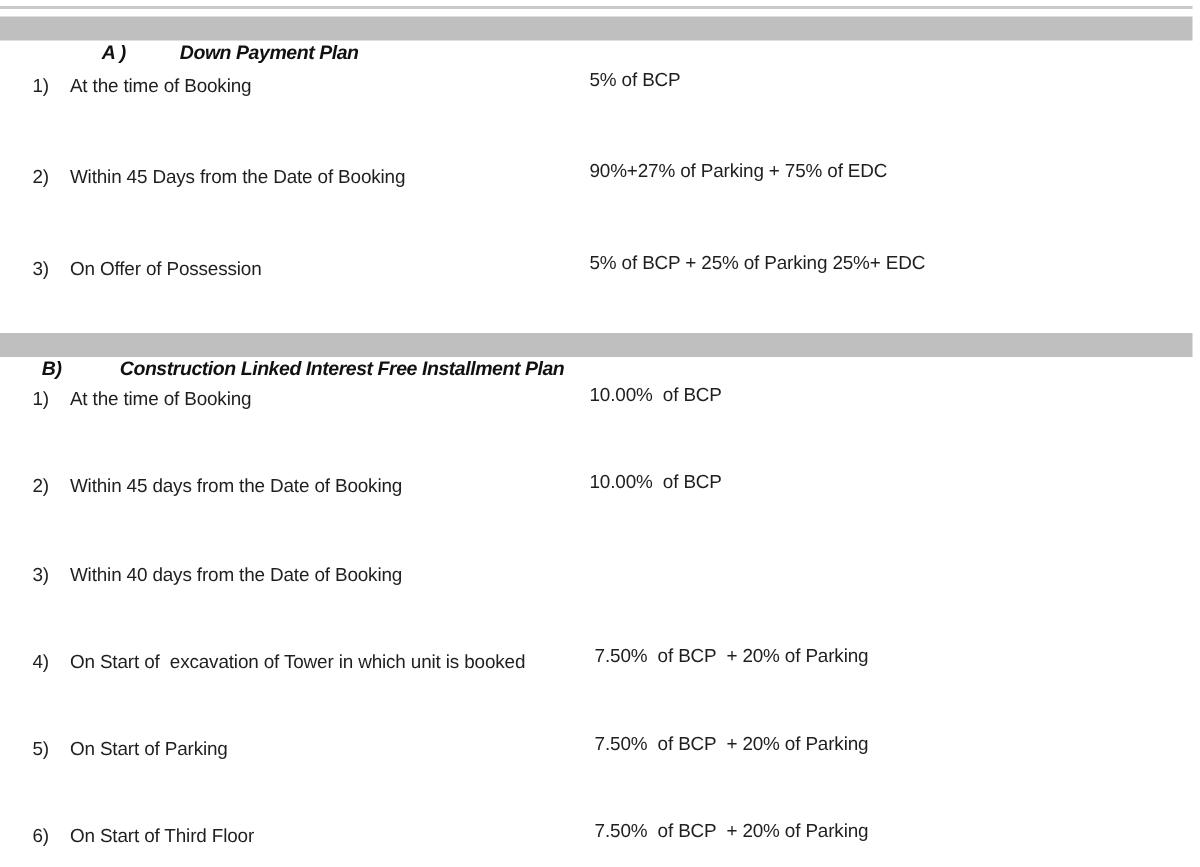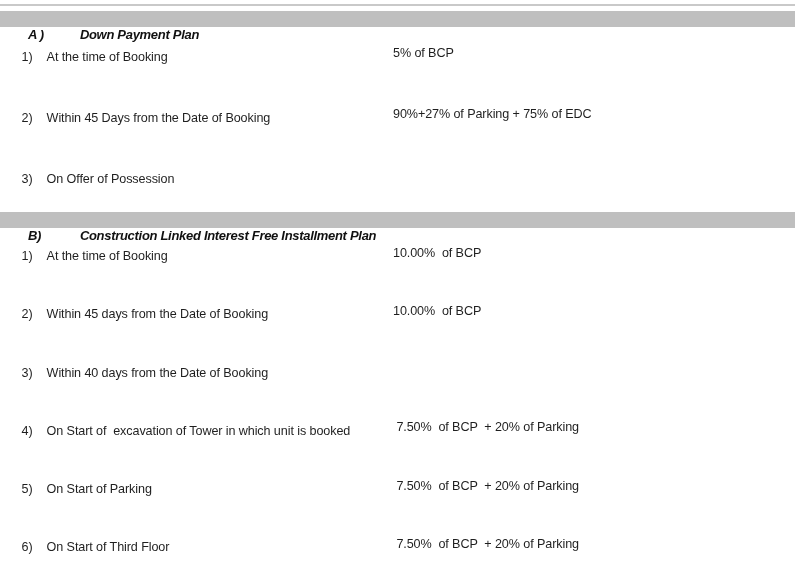--- a/index.html
+++ b/index.html
@@ -40,21 +40,21 @@
   .row {
     position: relative;
     font-size: 12.6px;
     letter-spacing: -0.1px;
     white-space: pre;
   }
   #sections section:nth-child(1) .row { line-height: 20.3px; }
   #sections section:nth-child(2) .row { line-height: 19.4px; }
   #sections section:nth-child(3) .row { line-height: 20px; }
   #sections section:nth-child(4) .row { line-height: 16.5px; }
-  #sections section:nth-child(2) .sec-header { margin-top: 2px; }
+  #sections section:nth-child(2) .sec-header { margin-top: 12px; }
   #sections section:nth-child(3) .sec-header { margin-top: 2.6px; }
   #sections section:nth-child(4) .sec-header { margin-top: 0; }
   .num {
     display: inline-block;
     margin-left: 8px;
     width: 25px;
   }
   .value {
     position: absolute;
     left: 393px;
@@ -62,34 +62,34 @@
     white-space: pre;
   }
 </style>
 </head>
 <body>
 
 <div id="doc">
   <div class="top-line" style="background: rgb(201, 201, 201);"></div>
   <div id="sections">
   <section data-sec="A">
-    <div class="sec-header" style="background: rgb(191, 191, 191);">
+    <div class="sec-header" style="background: rgb(191, 191, 191); padding-left: 40px;">
       <span class="sec-letter">A )</span><span class="sec-title">Down Payment Plan</span>
     </div>
     <div class="rows">
   <div class="row">
     <span class="num">1)</span><span class="label">At the time of Booking</span><span class="value">5% of BCP</span>
   </div>
 
   <div class="row">
     <span class="num">2)</span><span class="label">Within 45 Days from the Date of Booking</span><span class="value">90%+27% of Parking + 75% of EDC</span>
   </div>
 
   <div class="row">
-    <span class="num">3)</span><span class="label">On Offer of Possession</span>
+    <span class="num">3)</span><span class="label">On Offer of Possession</span><span class="value">5% of BCP + 25% of Parking 25%+ EDC</span>
   </div>
 </div>
   </section>
 
   <section data-sec="B">
     <div class="sec-header" style="background: rgb(191, 191, 191);">
       <span class="sec-letter">B)</span><span class="sec-title">Construction Linked Interest Free Installment Plan</span>
     </div>
     <div class="rows">
   <div class="row">

